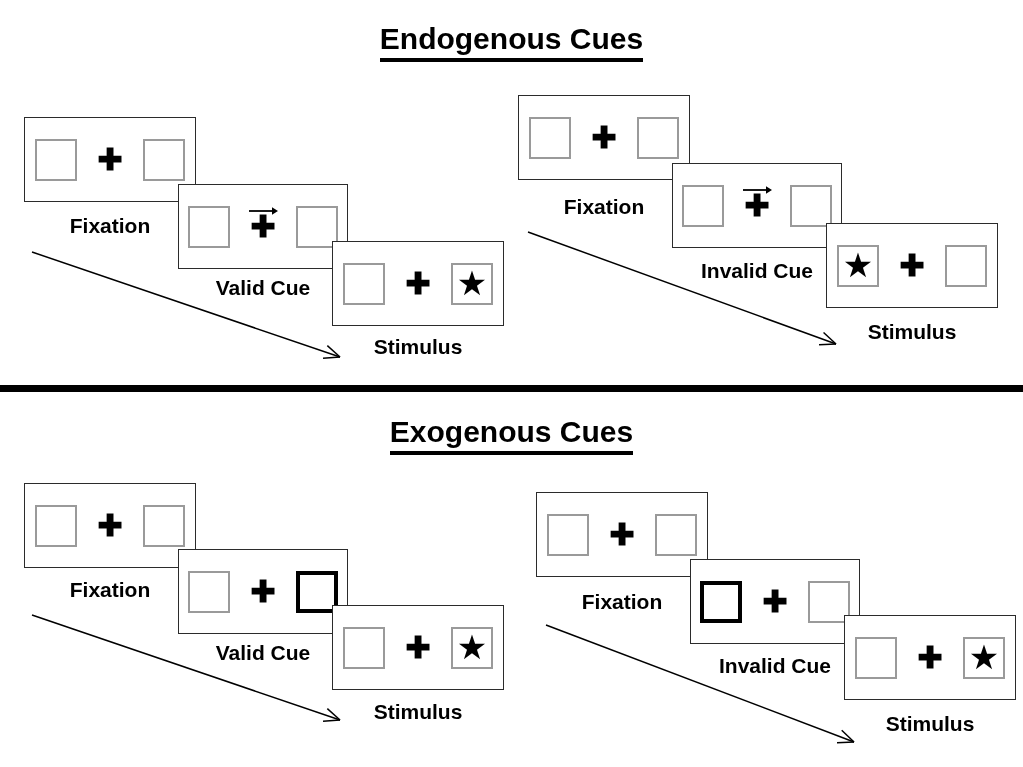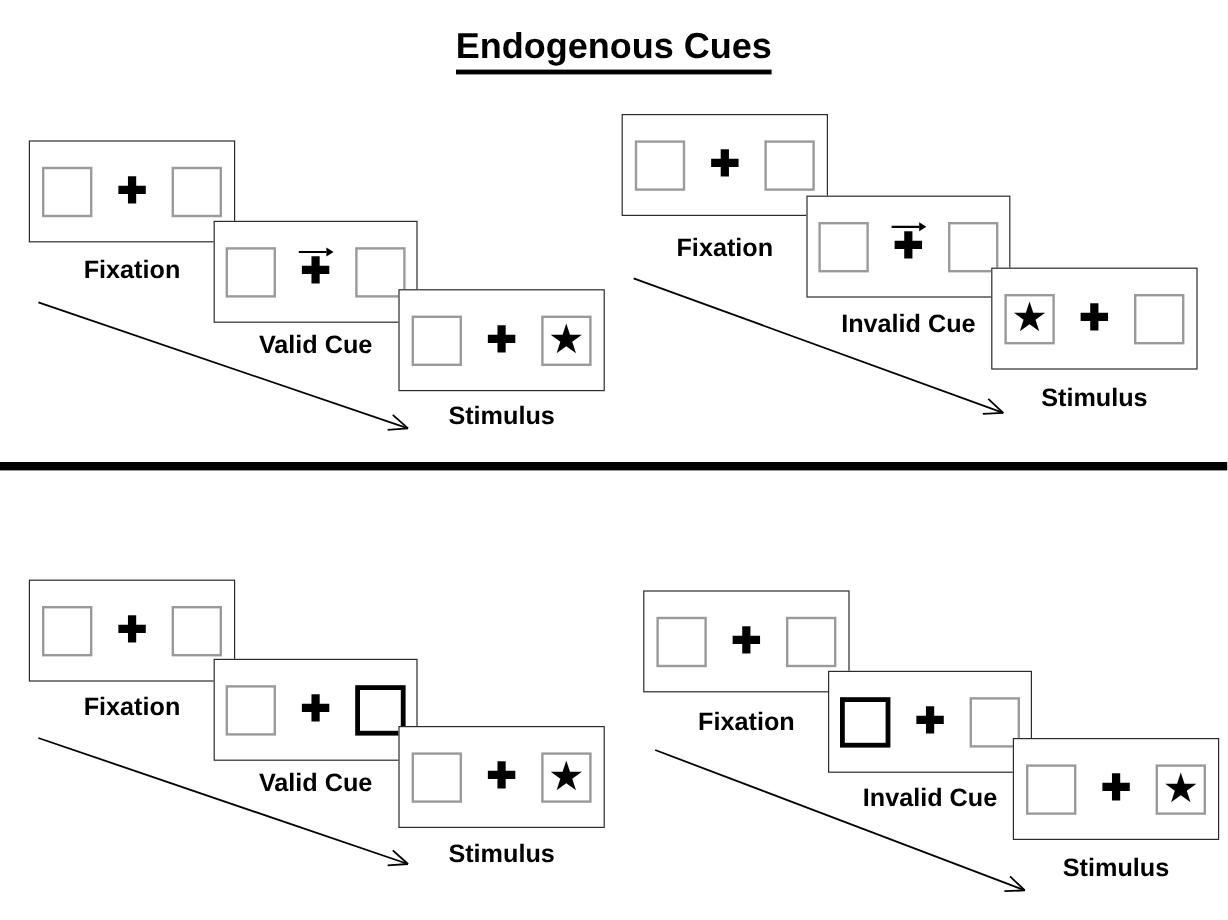--- a/index.html
+++ b/index.html
@@ -206,20 +206,21 @@
         <div class="box">
           <span class="star">★</span>
         </div>
         <div class="center-col">
           <span class="plus">✚</span>
         </div>
         <div class="box"></div>
       </div>
     </div>
     <div class="stage-label" style="left: 826px; top: 320px; width: 172px;">Stimulus</div>
+    <div class="section-title" style="top: 415px;"><span>Exogenous Cues</span></div>
     <div class="flow-arrow" style="left: 18px; top: 601px; width: 336px; height: 133px;"><svg viewBox="0 0 336 133" width="336" height="133">
         <line x1="14" y1="14" x2="322" y2="119" stroke="#000" stroke-width="1.5"></line>
         <line x1="305.0433710660079" y1="120.21356301645342" x2="322" y2="119" stroke="#000" stroke-width="1.5"></line>
         <line x1="309.3156460322342" y1="107.6815564488564" x2="322" y2="119" stroke="#000" stroke-width="1.5"></line>
       </svg></div>
     <div class="frame" style="left: 24px; top: 483px; width: 172px; height: 85px;">
       <div class="frame-inner">
         <div class="box"></div>
         <div class="center-col">
           <span class="plus">✚</span>

